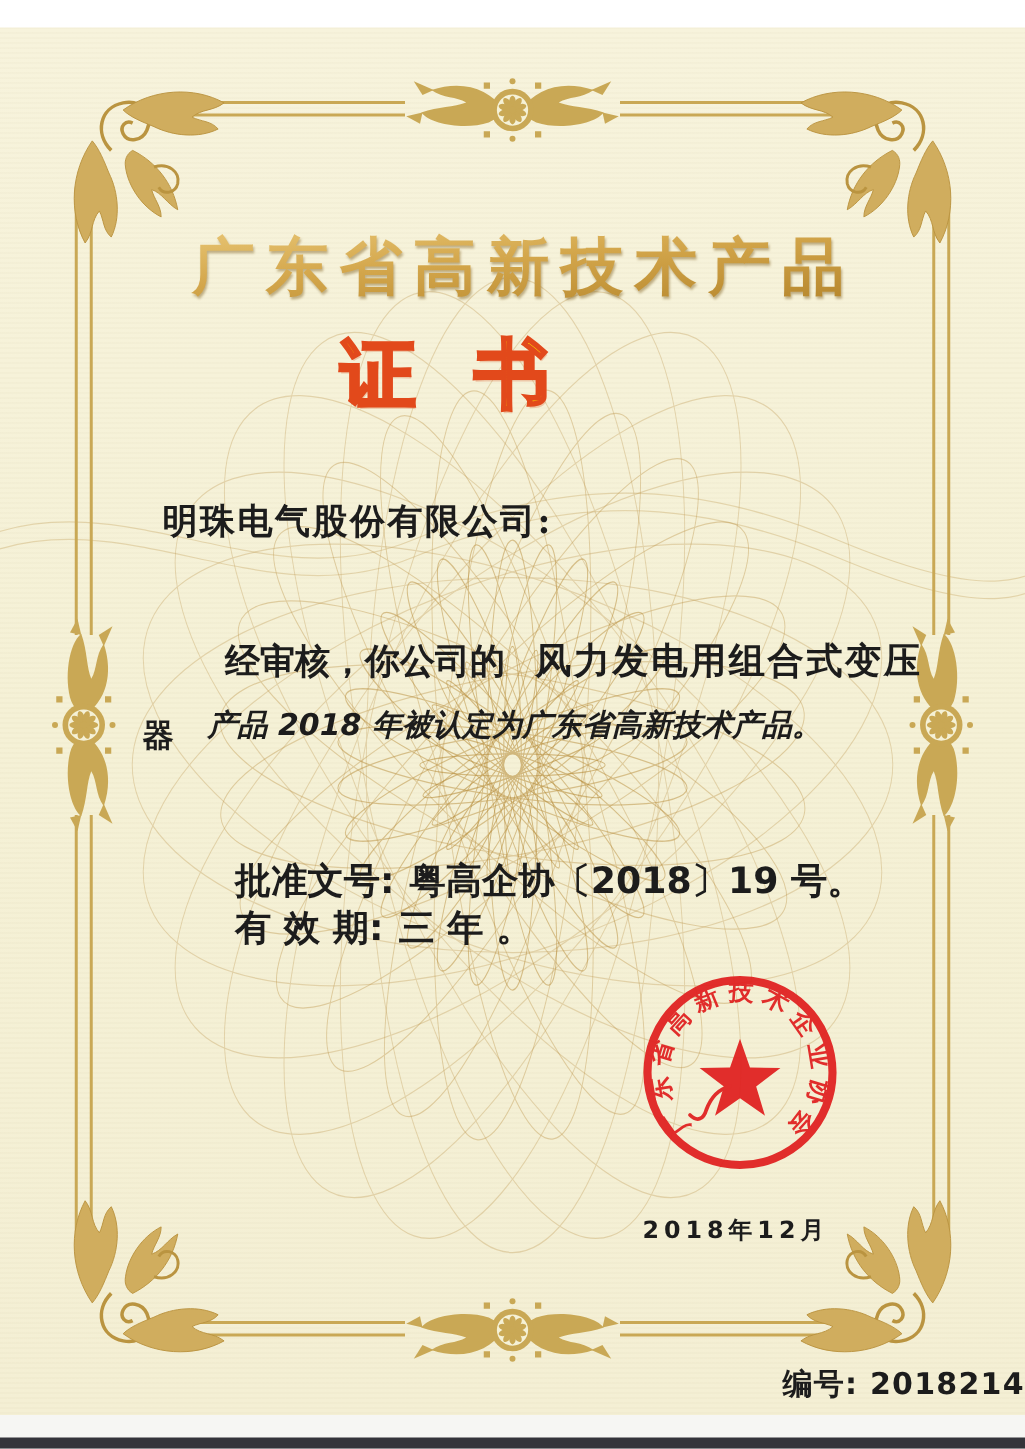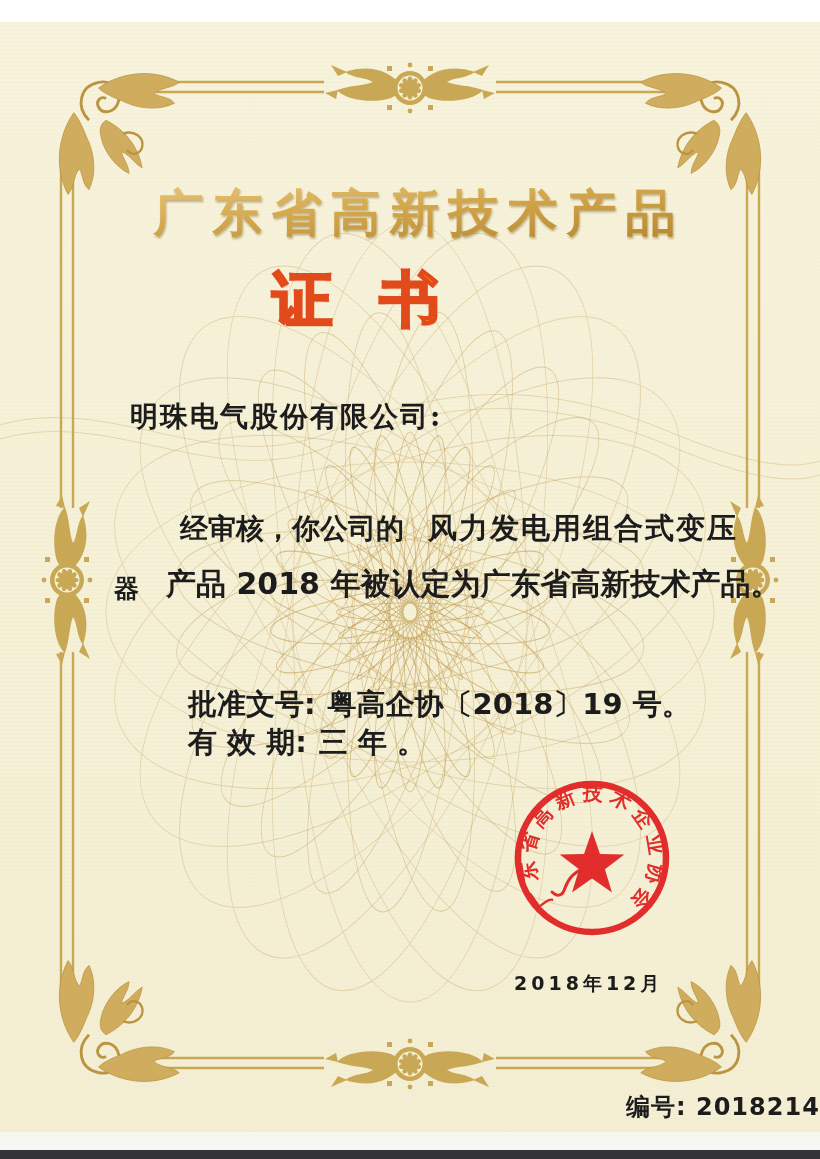--- a/index.html
+++ b/index.html
@@ -39,21 +39,21 @@
     font-family:"DejaVu Serif","Liberation Serif",serif;
     font-size:60px;font-weight:700;word-spacing:26px;
     color:#ffd600;
     -webkit-text-stroke:2.5px #e2491b;
     text-shadow:1px 2px 0 rgba(210,70,20,.25);
   }
   .company{left:130px;top:398px;font-size:28px;letter-spacing:2px;}
   .line1{left:180px;top:509px;font-size:28px;}
   .line1 .fill-in{margin-left:24px;font-size:29px;letter-spacing:2px;}
   .qi{left:114px;top:572px;font-size:25px;}
-  .line2{left:166px;top:564px;font-size:30px;}
+  .line2{left:166px;top:564px;font-size:24px;font-style:italic;}
   .approval{left:188px;top:661px;font-size:29px;margin-top:24px;}
   .approval .value{margin-left:12px;}
   .validity{left:188px;top:723px;font-size:29px;}
   .validity .value{margin-left:12px;}
   .seal-box{position:absolute;left:502px;top:768px;width:180px;height:180px;opacity:.93;}
   .date{left:514px;top:971px;font-size:19px;letter-spacing:4px;}
   .serial{left:626px;top:1091px;font-size:24px;letter-spacing:1px;}
 </style>
 </head>
 <body>

